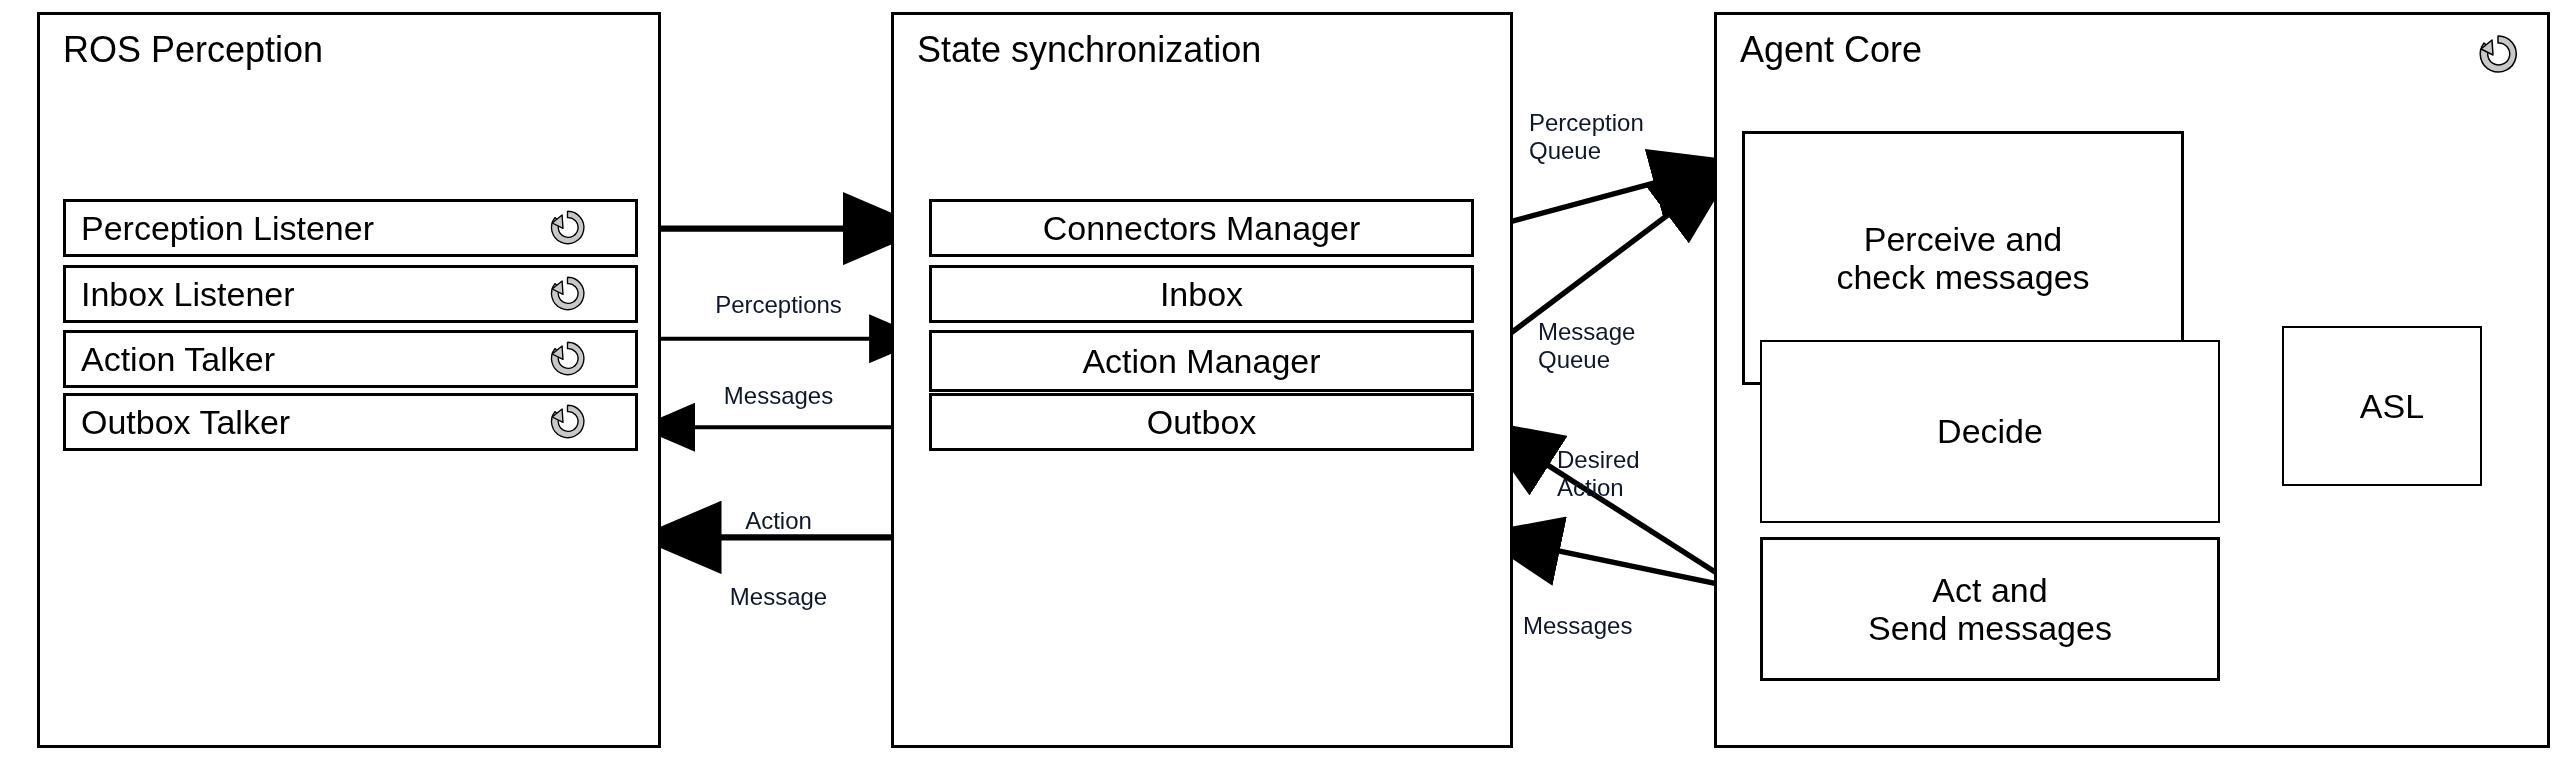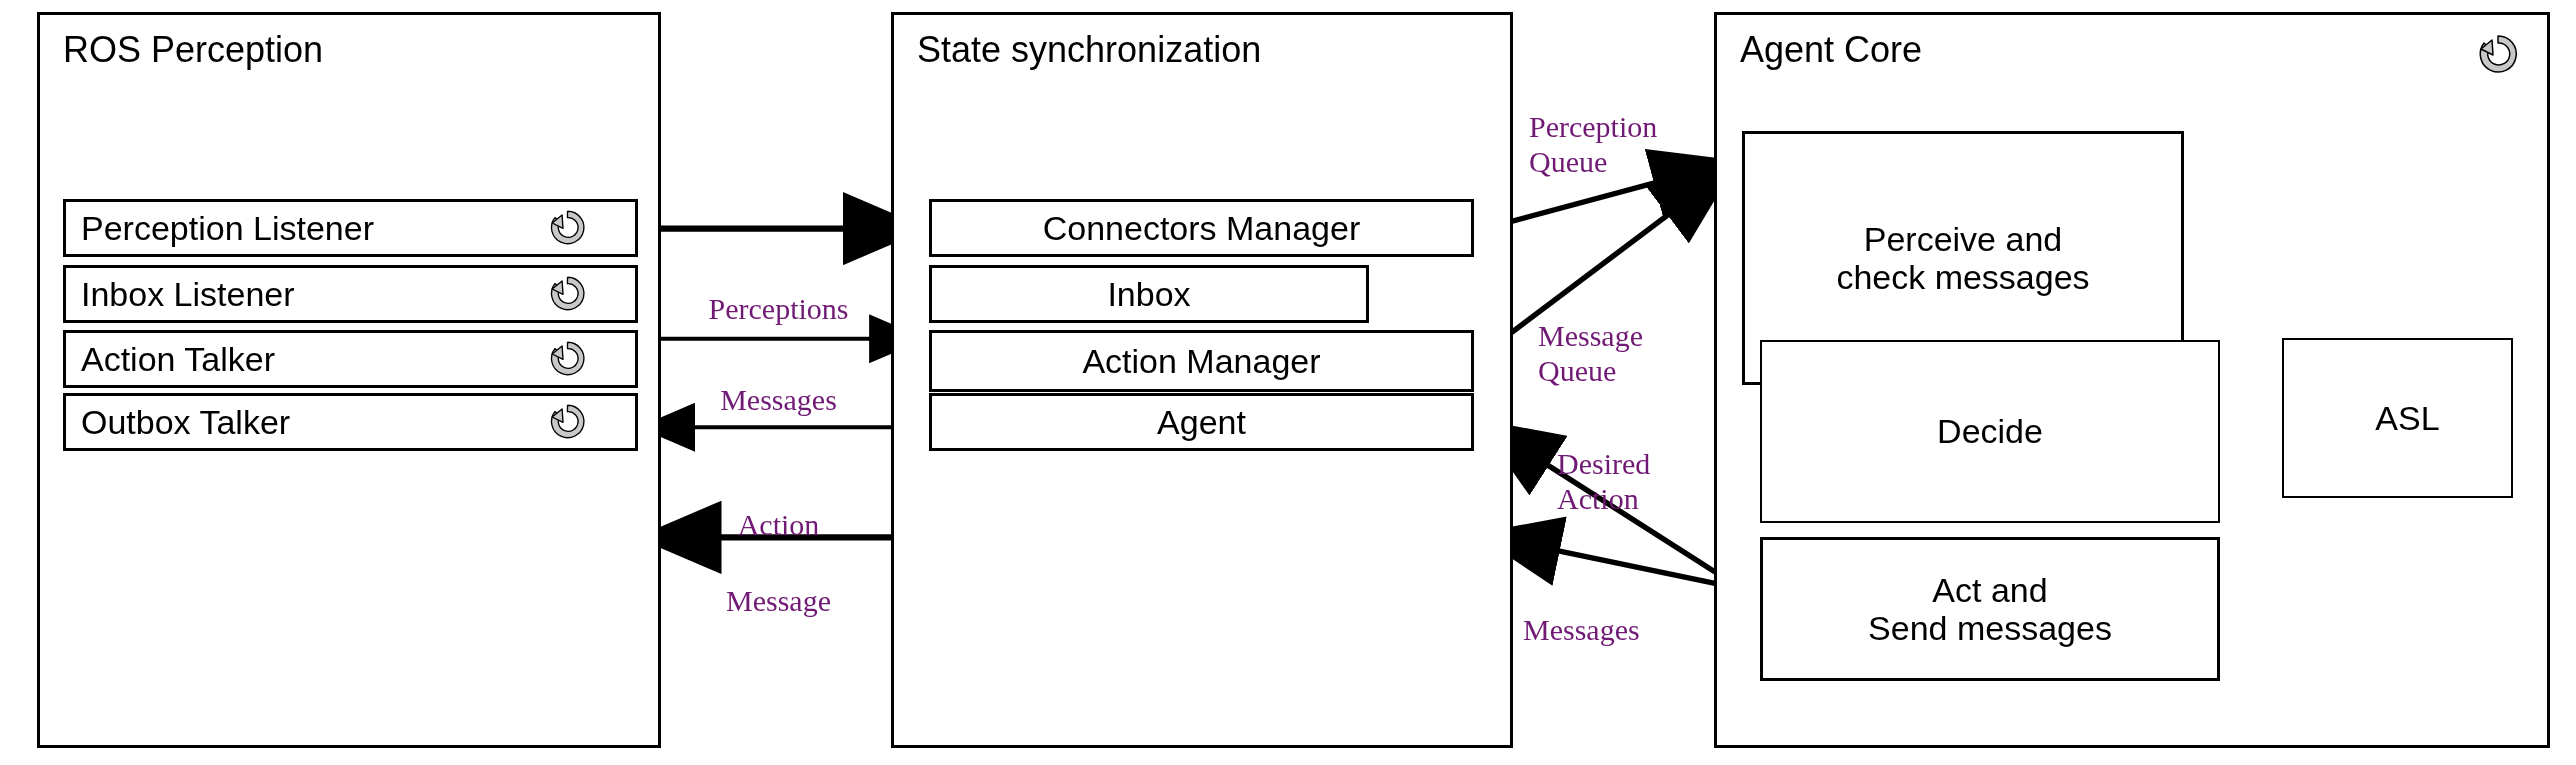--- a/index.html
+++ b/index.html
@@ -68,26 +68,25 @@
   .loop-icon {
     position: absolute;
     width: 45px;
     height: 45px;
   }
   .loop-icon svg { display: block; width: 100%; height: 100%; }
 
   
   .edge-label {
     position: absolute;
-    font-size: 30px;
+    font-size: 24px;
     line-height: 1.18;
-    color: #701a75;
+    color: #0f172a;
     white-space: pre-line;
     text-align: center;
-    font-family: Liberation Serif, serif;
   }
   .edge-label.la-left { text-align: left; }
 
   
   #edges {
     position: absolute;
     left: 0;
     top: 0;
     width: 2576px;
     height: 766px;
@@ -205,30 +204,30 @@
   </div>
 
   <div class="group" style="left:891px; top:12.2px; width:622px; height:736px;">
     <div class="group-title">State synchronization</div>
   </div>
 
   <div class="node" style="left:929px; top:199px; width:545px; height:58px;">
     <span class="node-label">Connectors Manager</span>
   </div>
 
-  <div class="node" style="left:929px; top:265px; width:440px; height:58px;">
+  <div class="node" style="left:929px; top:265px; width:545px; height:58px;">
     <span class="node-label">Inbox</span>
   </div>
 
   <div class="node" style="left:929px; top:330px; width:545px; height:62px;">
     <span class="node-label">Action Manager</span>
   </div>
 
   <div class="node" style="left:929px; top:393px; width:545px; height:58px;">
-    <span class="node-label">Agent</span>
+    <span class="node-label">Outbox</span>
   </div>
 
   <div class="group" style="left:1714px; top:12.2px; width:836px; height:736px;">
     <div class="group-title">Agent Core</div>
   </div>
   <div class="loop-icon" style="left:2473px; top:28.6px; width:50px; height:50px;">
     <svg viewBox="0 0 100 100" xmlns="http://www.w3.org/2000/svg">
       <path d="M50 14 A36 36 0 1 1 22 28 L33 38 A22 22 0 1 0 50 28 Z" fill="#c8c8c8" stroke="#000000" stroke-width="3" stroke-linejoin="round"></path>
       <path d="M38 22 L16 40 L40 52 Z" fill="#c8c8c8" stroke="#000000" stroke-width="3" stroke-linejoin="round"></path>
     </svg>
@@ -236,21 +235,21 @@
 
   <div class="node" style="left:1742px; top:131px; width:442px; height:254px;">
     <span class="node-label">Perceive and
 check messages</span>
   </div>
 
   <div class="node thin" style="left:1760px; top:340px; width:460px; height:183px;">
     <span class="node-label">Decide</span>
   </div>
 
-  <div class="node thin" style="left:2282px; top:338px; width:231px; height:160px;padding-left:20px;">
+  <div class="node thin" style="left:2282px; top:326px; width:200px; height:160px;padding-left:20px;">
     <span class="node-label">ASL</span>
   </div>
 
   <div class="node" style="left:1760px; top:537px; width:460px; height:144px;">
     <span class="node-label">Act and
 Send messages</span>
   </div>
 
   <div class="edge-label" style="left:673px; top:265px; width:211px;margin-top:26px;">Perceptions</div>
 

